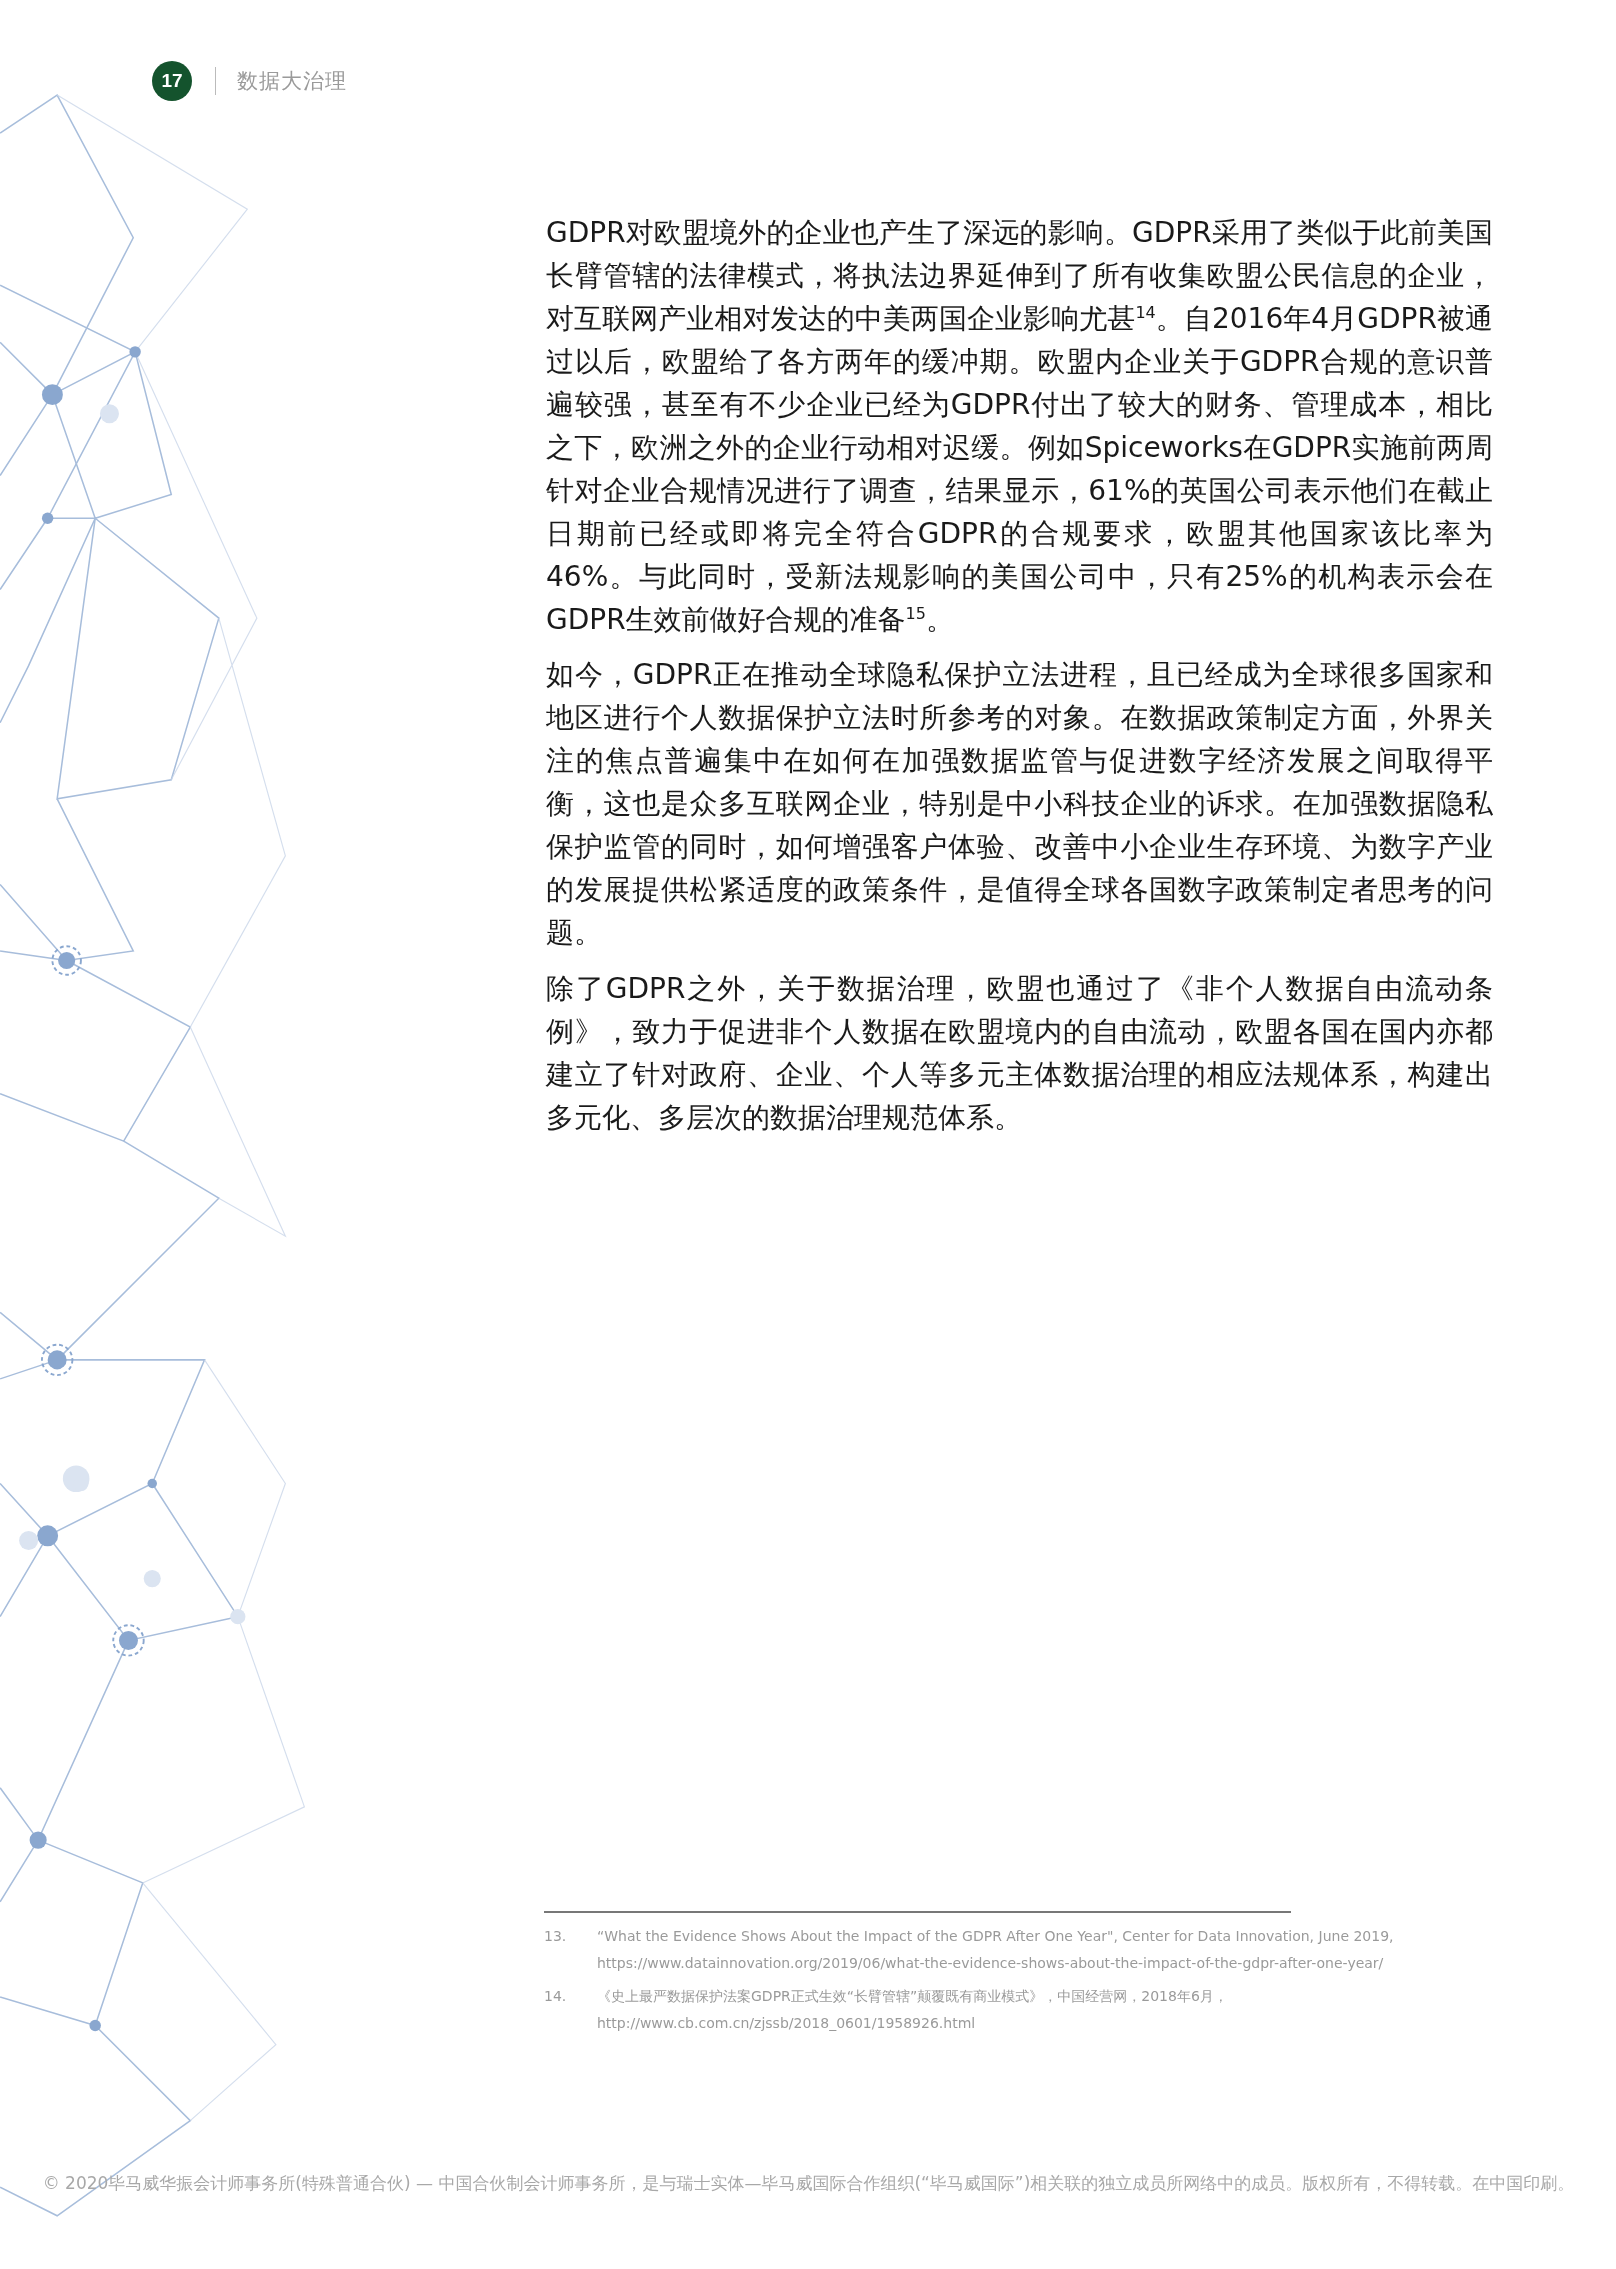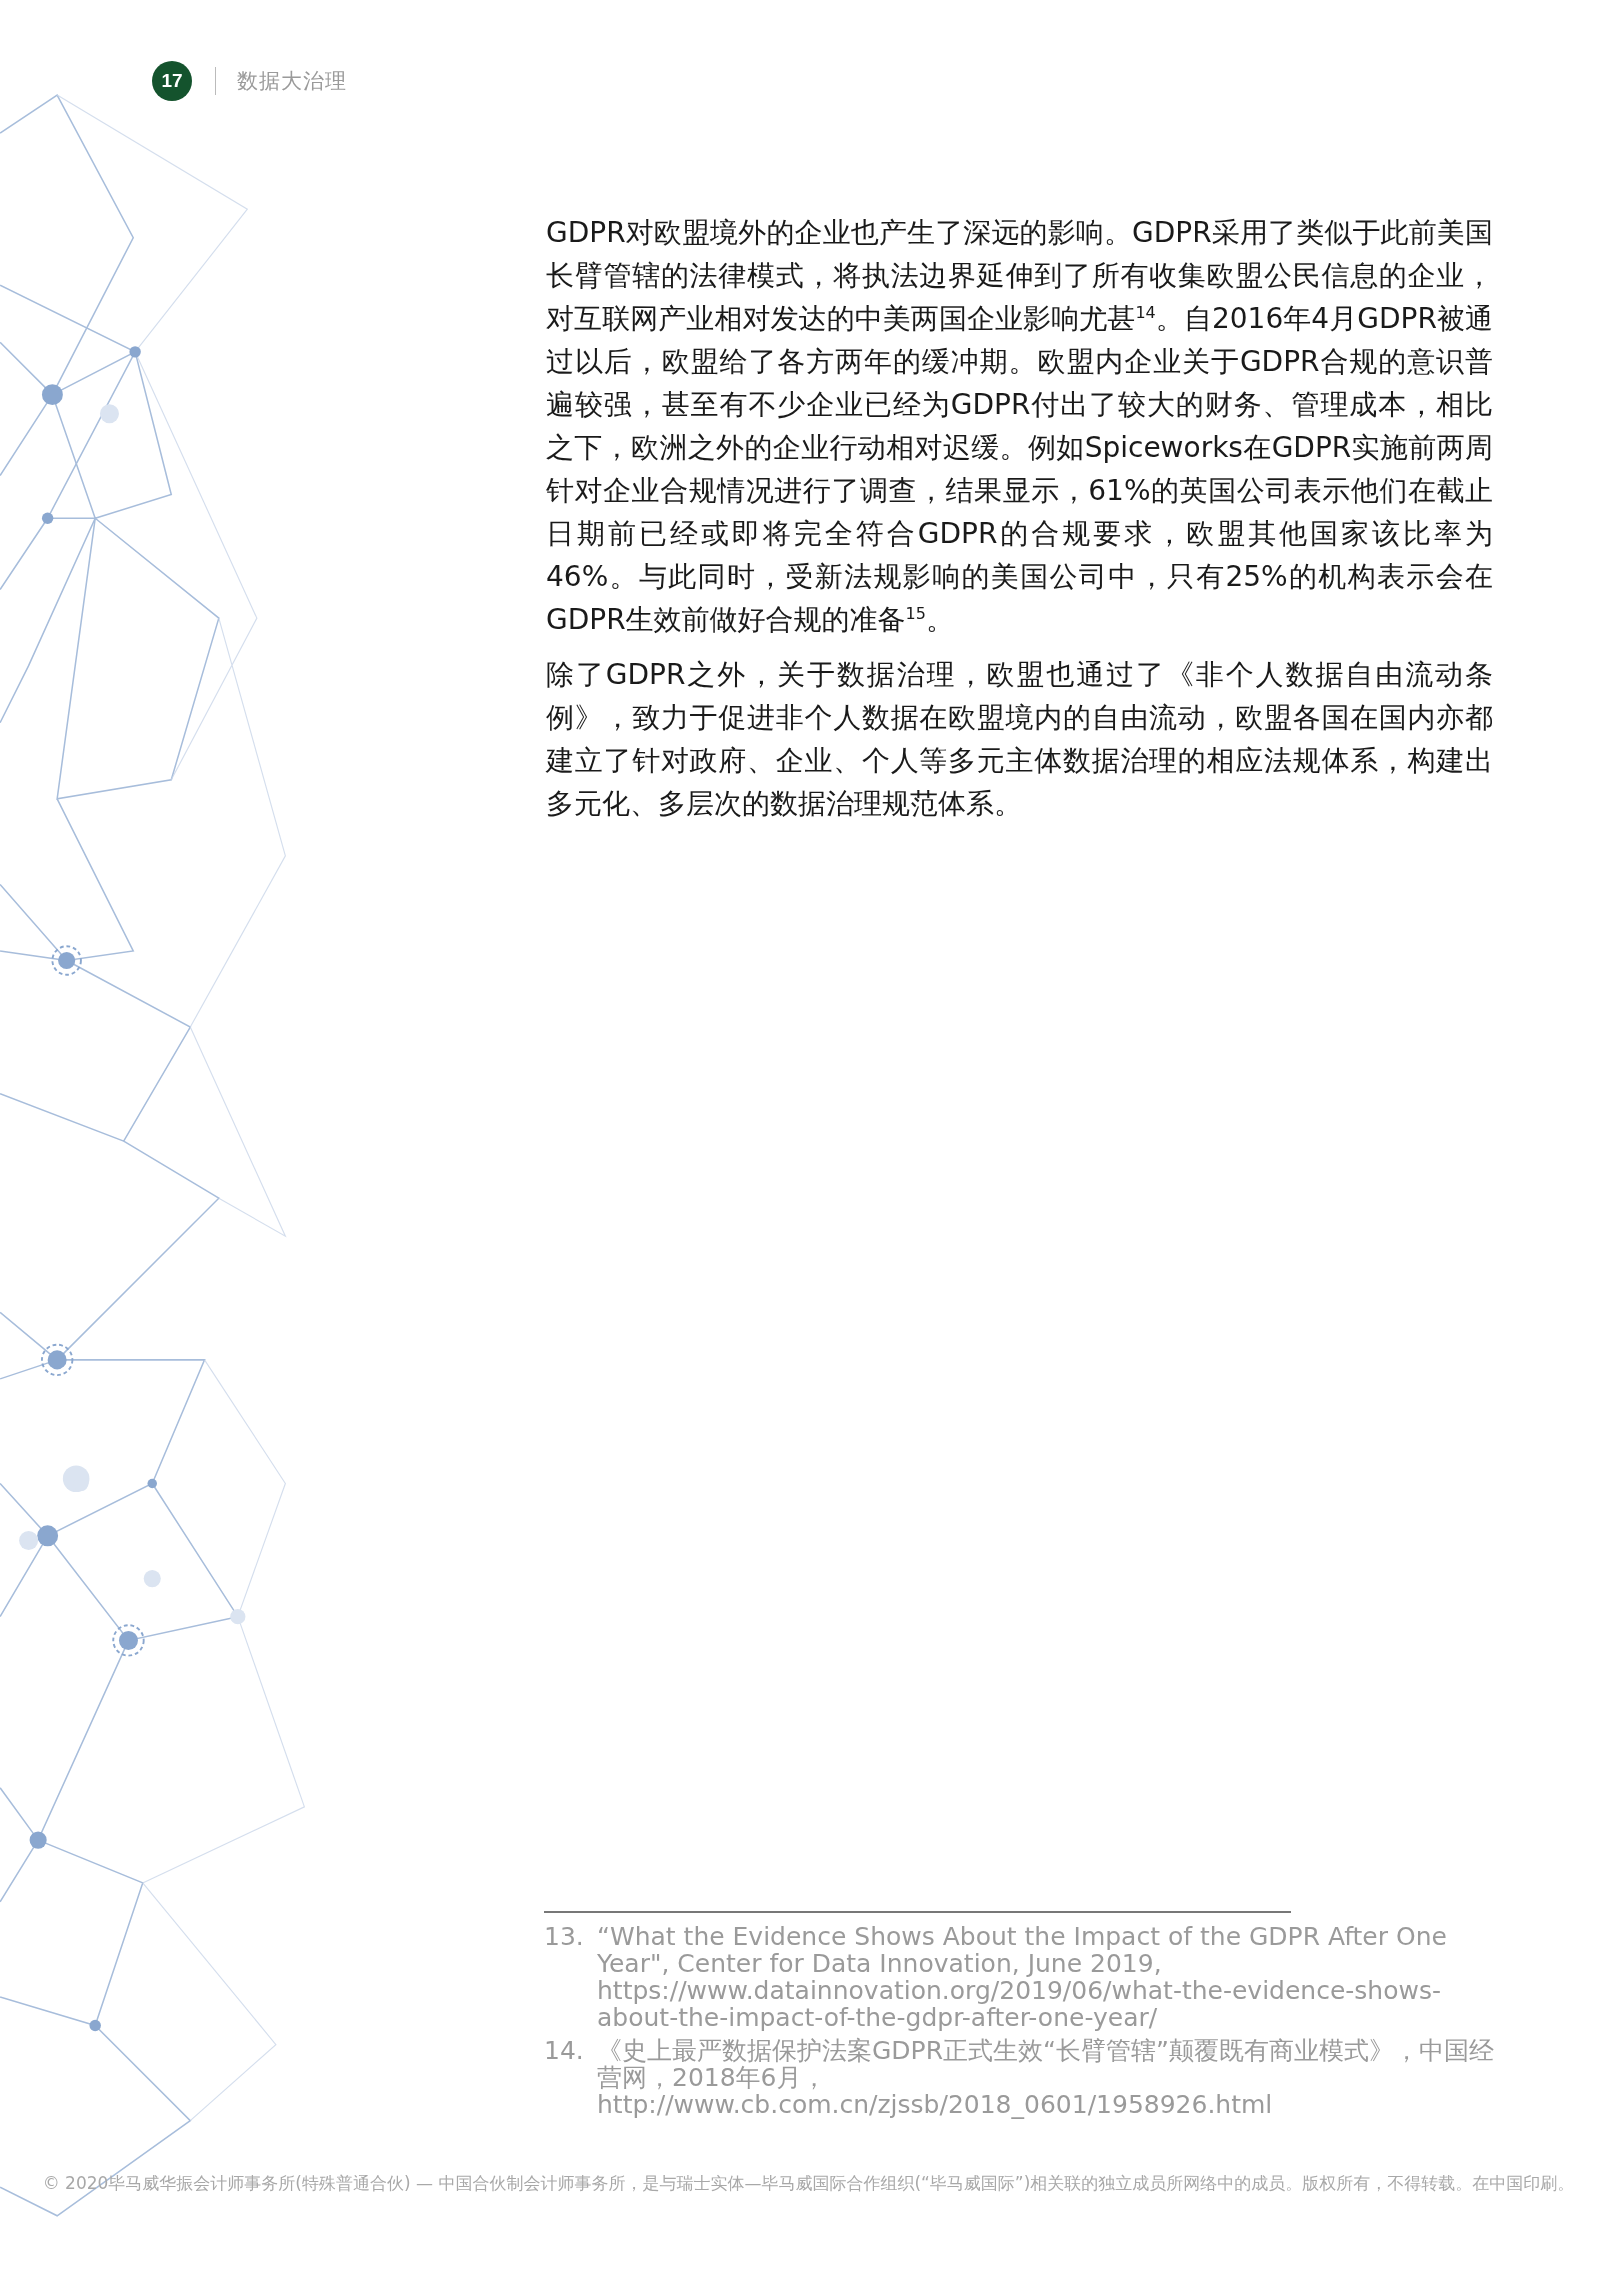--- a/index.html
+++ b/index.html
@@ -20,21 +20,21 @@
   .header-title { color:#9a9a9a; font-size:21px; letter-spacing:1px;font-family:Liberation Mono, monospace; }
   .body-text {
     position:absolute; left:546px; top:211px; width:947px; z-index:2;
     color:#1a1a1a; font-size:28px; line-height:43px; text-align:justify;
   }
   .body-text p { margin:0 0 12.4px 0; }
   sup { font-size:16px; line-height:0; vertical-align:super; }
   .fn-rule { position:absolute; left:544px; top:1911px; width:747px; height:1.9px; background:#777; z-index:2; }
   .footnotes {
     position:absolute; left:544px; top:1923px; width:951px; z-index:2;
-    color:#9a9a9a; font-size:25px; line-height:27px;
+    color:#9a9a9a; font-size:14px; line-height:27px;
   }
   .fn { display:flex; margin-bottom:5.7px; }
   .fn-num { width:53px; flex:none; }
   .fn-text { flex:1; }
   .footnote-15 .fn-num { width:auto; margin-right:3.8px; }
   .copyright {
     position:absolute; left:0; right:0; top:2172px; text-align:center; z-index:2;
     color:#a8a8a8; font-size:17px;
   }
 </style>
@@ -89,20 +89,21 @@
 </svg>
 
 <div class="header">
   <div class="page-badge">17</div>
   <div class="header-sep"></div>
   <div class="header-title">数据大治理</div>
 </div>
 
 <div class="body-text">
   <p><span>GDPR对欧盟境外的企业也产生了深远的影响。GDPR采用了类似于此前美国长臂管辖的法律模式，将执法边界延伸到了所有收集欧盟公民信息的企业，对互联网产业相对发达的中美两国企业影响尤甚</span><sup>14</sup><span>。自2016年4月GDPR被通过以后，欧盟给了各方两年的缓冲期。欧盟内企业关于GDPR合规的意识普遍较强，甚至有不少企业已经为GDPR付出了较大的财务、管理成本，相比之下，欧洲之外的企业行动相对迟缓。例如Spiceworks在GDPR实施前两周针对企业合规情况进行了调查，结果显示，61%的英国公司表示他们在截止日期前已经或即将完全符合GDPR的合规要求，欧盟其他国家该比率为46%。与此同时，受新法规影响的美国公司中，只有25%的机构表示会在GDPR生效前做好合规的准备</span><sup>15</sup><span>。</span></p>
+  <p>如今，GDPR正在推动全球隐私保护立法进程，且已经成为全球很多国家和地区进行个人数据保护立法时所参考的对象。在数据政策制定方面，外界关注的焦点普遍集中在如何在加强数据监管与促进数字经济发展之间取得平衡，这也是众多互联网企业，特别是中小科技企业的诉求。在加强数据隐私保护监管的同时，如何增强客户体验、改善中小企业生存环境、为数字产业的发展提供松紧适度的政策条件，是值得全球各国数字政策制定者思考的问题。</p>
   <p>除了GDPR之外，关于数据治理，欧盟也通过了《非个人数据自由流动条例》，致力于促进非个人数据在欧盟境内的自由流动，欧盟各国在国内亦都建立了针对政府、企业、个人等多元主体数据治理的相应法规体系，构建出多元化、多层次的数据治理规范体系。</p>
 </div>
 
 <div class="fn-rule"></div>
 
 <div class="footnotes">
   <div class="fn">
     <span class="fn-num">13.</span>
     <span class="fn-text">“What the Evidence Shows About the Impact of the GDPR After One Year", Center for Data Innovation, June 2019, https://www.datainnovation.org/2019/06/what-the-evidence-shows-about-the-impact-of-the-gdpr-after-one-year/</span>
   </div>

